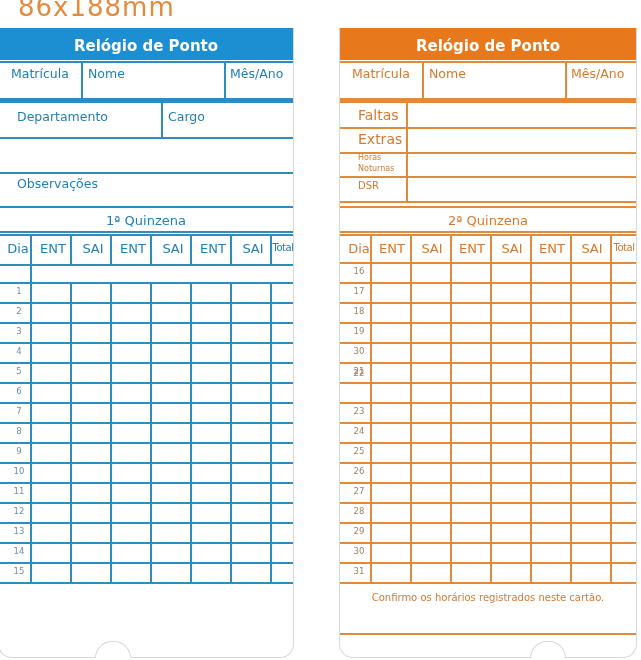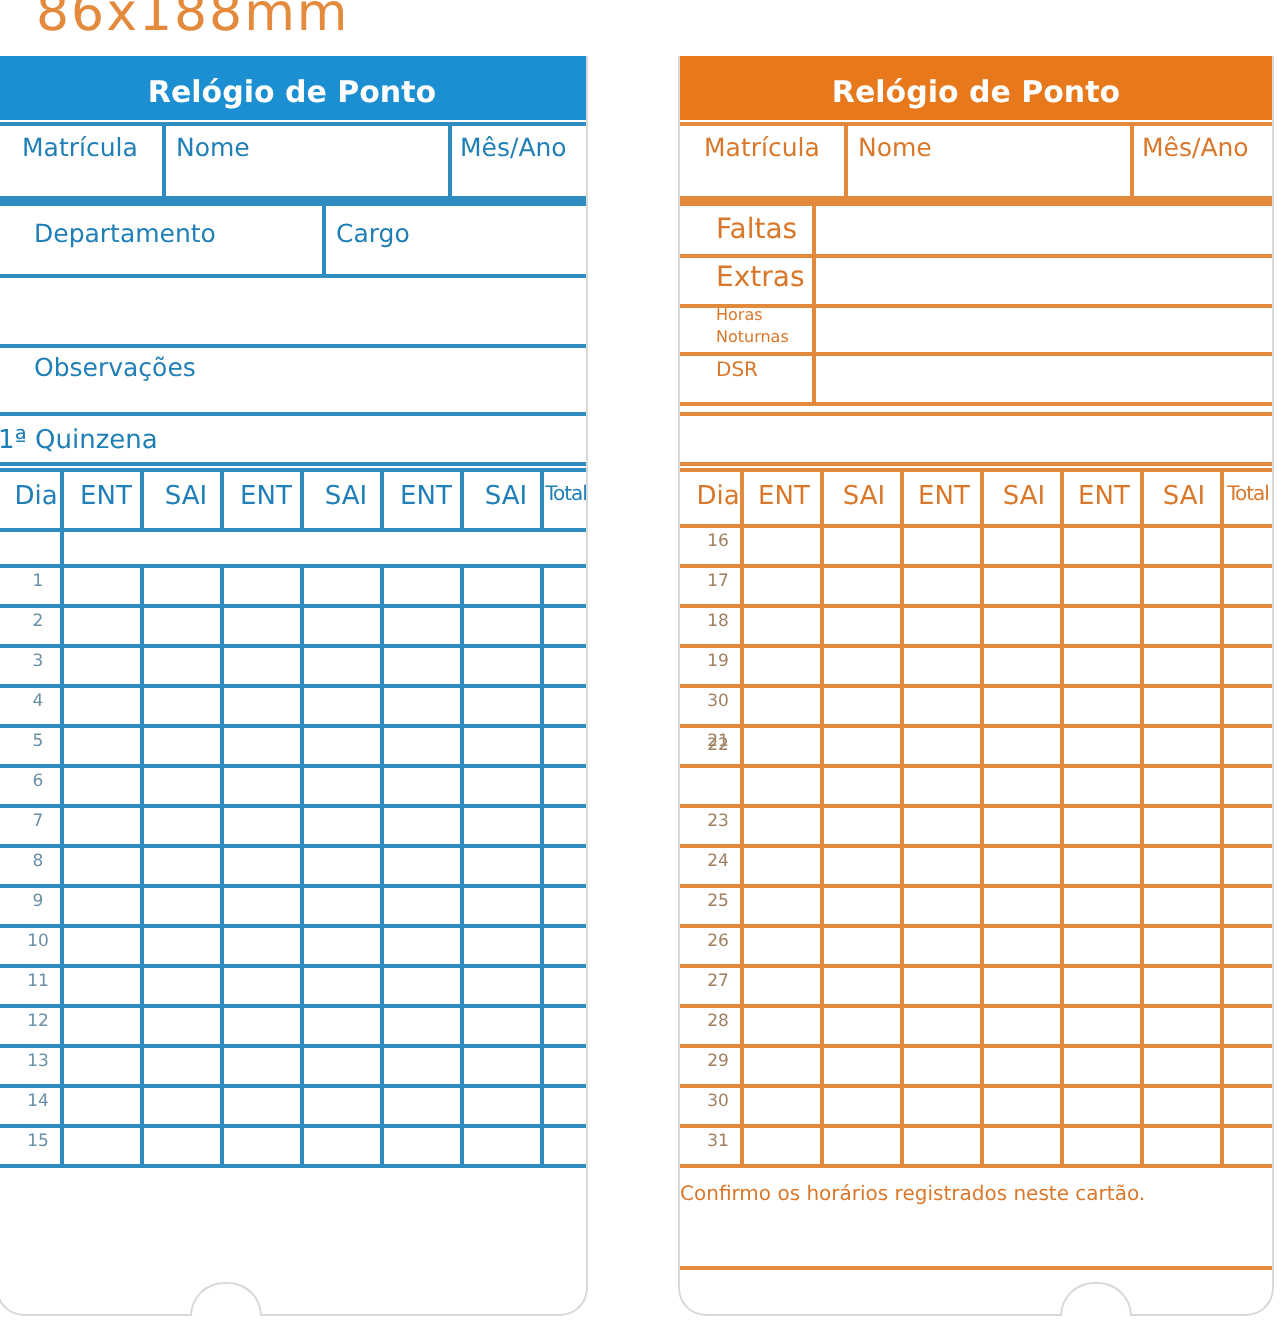--- a/index.html
+++ b/index.html
@@ -19,21 +19,21 @@
   .lbl{position:absolute;font-size:12.5px;}
   .blue .lbl,.blue .txt{color:#1f7fb6;}
   .orange .lbl,.orange .txt{color:#d9782a;}
   .hl{position:absolute;left:0;right:0;height:1.5px;}
   .blue .hl{background:#2d8cc0;}
   .orange .hl{background:#e28a3c;}
   .thick{height:5px !important;}
   .vl{position:absolute;width:1.5px;}
   .blue .vl{background:#2d8cc0;}
   .orange .vl{background:#e28a3c;}
-  .center{position:absolute;left:0;right:0;text-align:left;font-size:13px;}
+  .center{position:absolute;left:0;right:0;text-align:center;font-size:13px;}
   .colh{position:absolute;font-size:13px;text-align:center;}
   .rown{position:absolute;font-size:8.5px;text-align:center;width:30px;}
   .blue .rown{color:#6a8fa8;}
   .orange .rown{color:#a08060;}
 </style>
 </head>
 <body>
 
 <div class="size-label">86x188mm</div>
 
@@ -132,20 +132,21 @@
   <span class="lbl" style="left:18px;top:79px;font-size:14px">Faltas</span>
   <div class="hl" style="top:99px"></div>
   <span class="lbl" style="left:18px;top:103px;font-size:14px">Extras</span>
   <div class="hl" style="top:124px"></div>
   <span class="lbl" style="left:18px;top:125px;font-size:8px">Horas</span>
   <span class="lbl" style="left:18px;top:136px;font-size:8px">Noturnas</span>
   <div class="hl" style="top:148px"></div>
   <span class="lbl" style="left:18px;top:152px;font-size:10px">DSR</span>
   <div class="hl" style="top:173px"></div>
   <div class="hl" style="top:178px"></div>
+  <div class="center txt" style="top:185px">2ª  Quinzena</div>
   <div class="hl" style="top:203px"></div>
   <div class="hl" style="top:206px"></div>
 
   <div class="colh txt" style="left:4px;width:30px;top:213px">Dia</div>
   <div class="colh txt" style="left:32px;width:40px;top:213px">ENT</div>
   <div class="colh txt" style="left:72px;width:40px;top:213px">SAI</div>
   <div class="colh txt" style="left:112px;width:40px;top:213px">ENT</div>
   <div class="colh txt" style="left:152px;width:40px;top:213px">SAI</div>
   <div class="colh txt" style="left:192px;width:40px;top:213px">ENT</div>
   <div class="colh txt" style="left:232px;width:40px;top:213px">SAI</div>

